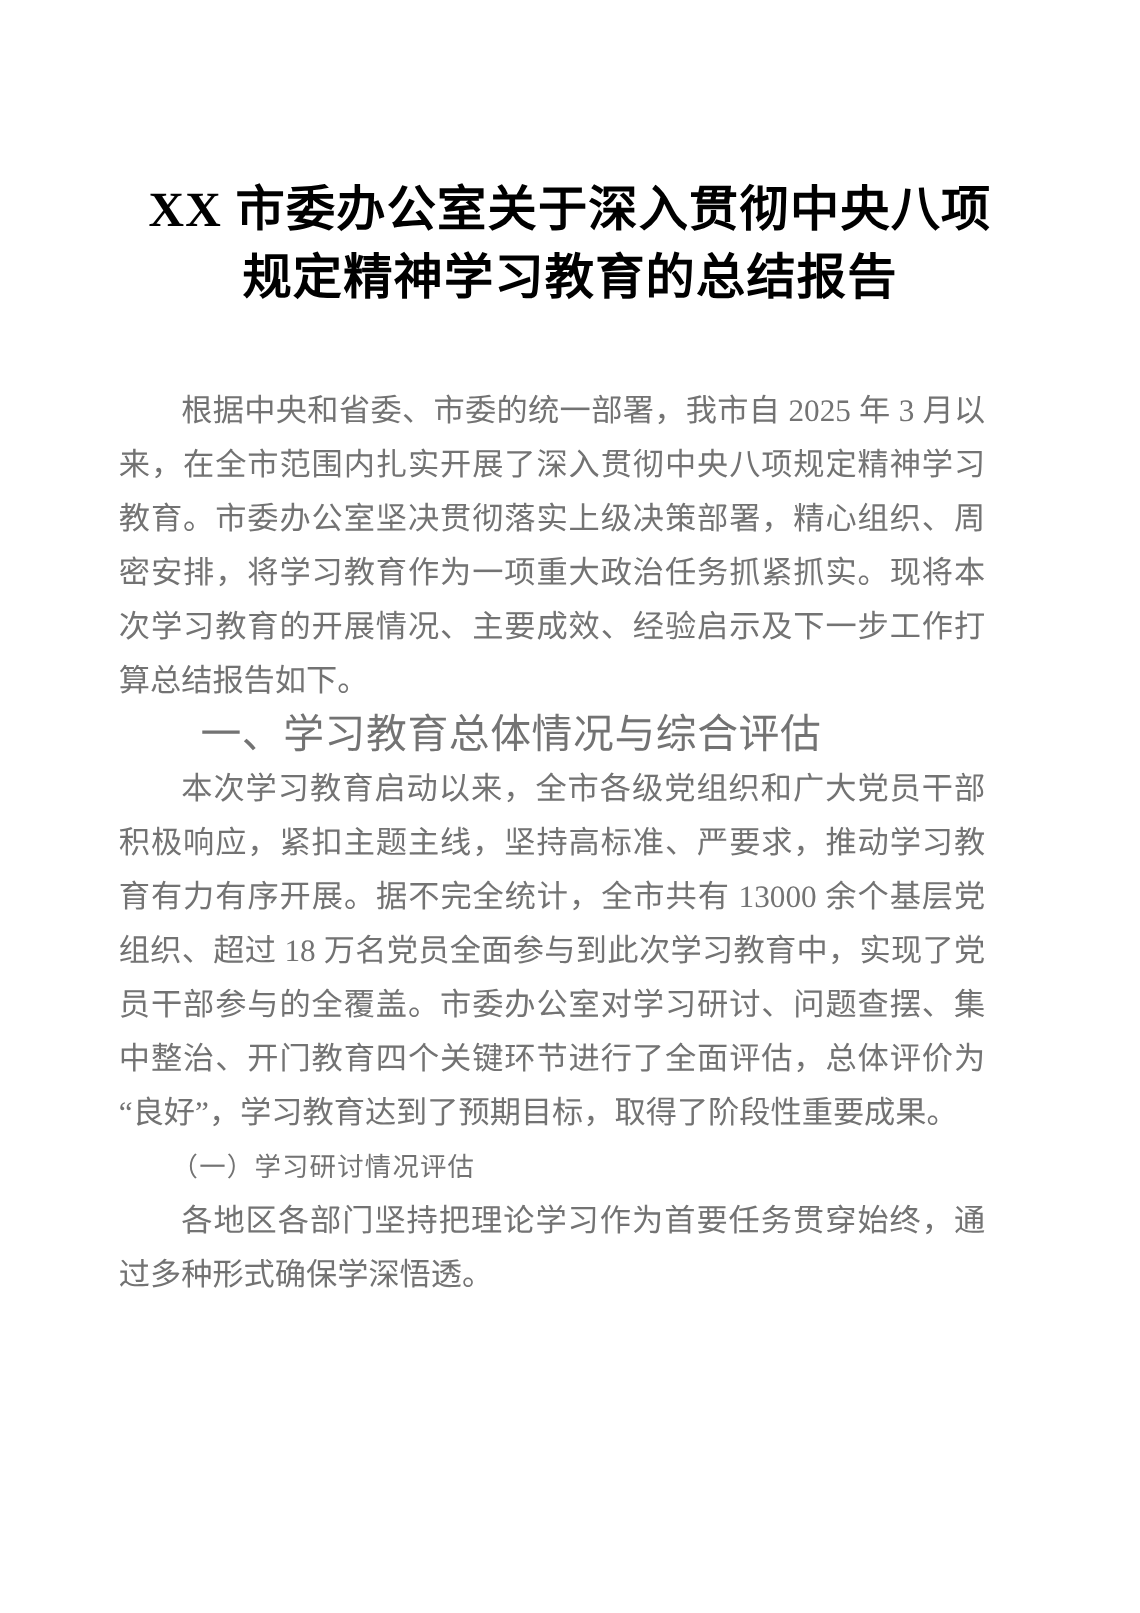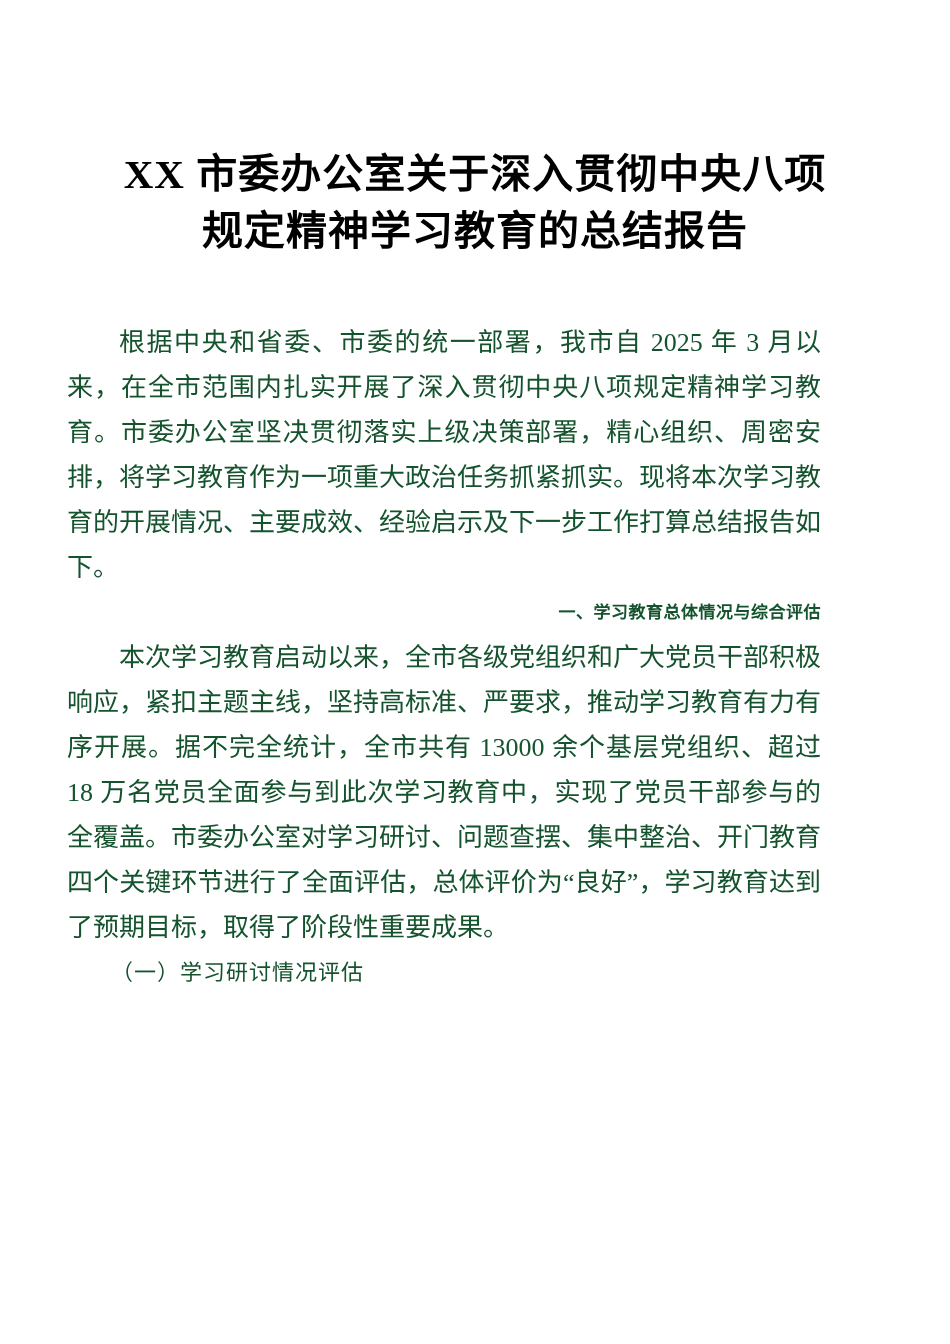--- a/index.html
+++ b/index.html
@@ -26,42 +26,41 @@
     font-weight: bold;
     font-size: 41px;
     line-height: 57px;
     text-align: center;
     letter-spacing: 1px;
     color: #000000;
   }
 
   .doc-body {
     margin-top: 60px;
-    margin-left: 56px;
+    margin-left: 88px;
     margin-right: 118px; 
     font-family: "Liberation Serif", "DejaVu Serif", serif;
     font-size: 26px;
     line-height: 45px;
-    color: #14532d;
+    color: #737373;
   }
 
   .body-para {
     text-indent: 2em;
     text-align: justify;
     text-align-last: left;
   }
 
   .heading-1 {
     text-indent: 2em;
     font-family: "Liberation Sans", "DejaVu Sans", sans-serif;
-    font-weight: bold;
-    font-size: 17px;
+    font-weight: normal;
+    font-size: 34px;
     line-height: 45px;
     letter-spacing: 0.5px;
-    text-align: right;
   }
 
   .heading-2 {
     text-indent: 2em;
     font-family: "Liberation Serif", "DejaVu Serif", serif;
     font-weight: normal;
     font-size: 22px;
     line-height: 45px;
     letter-spacing: 1px;
   }
@@ -76,16 +75,17 @@
   <div class="doc-body">
 
     <p class="body-para">根据中央和省委、市委的统一部署，我市自 2025 年 3 月以来，在全市范围内扎实开展了深入贯彻中央八项规定精神学习教育。市委办公室坚决贯彻落实上级决策部署，精心组织、周密安排，将学习教育作为一项重大政治任务抓紧抓实。现将本次学习教育的开展情况、主要成效、经验启示及下一步工作打算总结报告如下。</p>
 
     <h2 class="heading-1">一、学习教育总体情况与综合评估</h2>
 
     <p class="body-para">本次学习教育启动以来，全市各级党组织和广大党员干部积极响应，紧扣主题主线，坚持高标准、严要求，推动学习教育有力有序开展。据不完全统计，全市共有 13000 余个基层党组织、超过 18 万名党员全面参与到此次学习教育中，实现了党员干部参与的全覆盖。市委办公室对学习研讨、问题查摆、集中整治、开门教育四个关键环节进行了全面评估，总体评价为“良好”，学习教育达到了预期目标，取得了阶段性重要成果。</p>
 
     <h3 class="heading-2">（一）学习研讨情况评估</h3>
 
+    <p class="body-para">各地区各部门坚持把理论学习作为首要任务贯穿始终，通过多种形式确保学深悟透。</p>
 
   </div>
 
 </div>
 
 </body></html>

